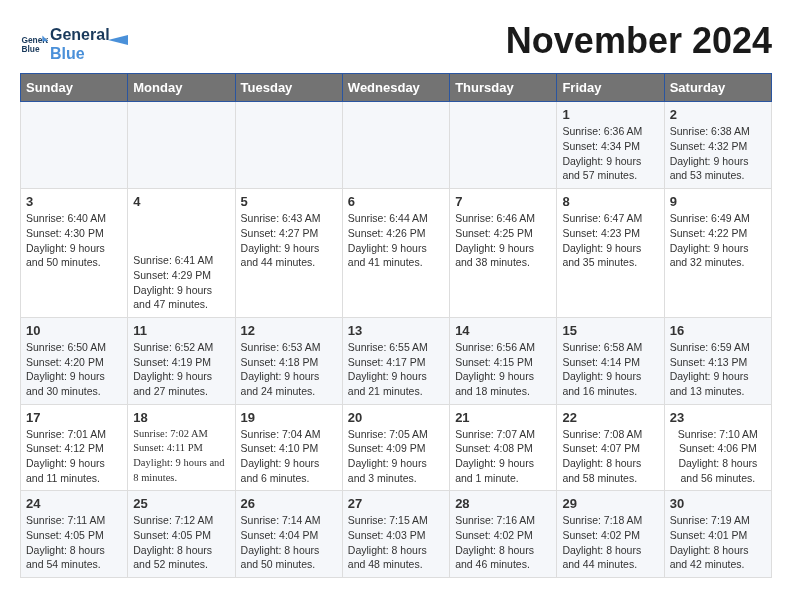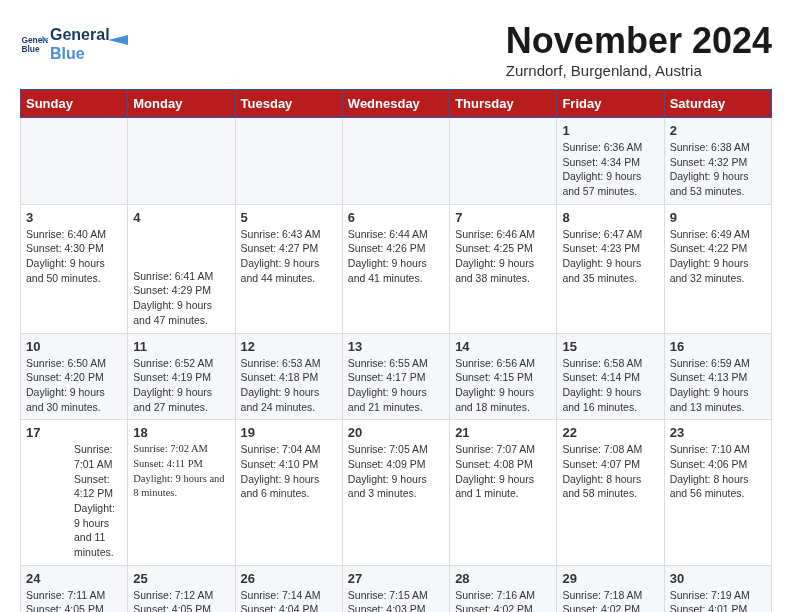--- a/index.html
+++ b/index.html
@@ -37,21 +37,21 @@
     .subtitle {
       font-size: 15px;
       color: #333;
     }
     table {
       width: 100%;
       border-collapse: collapse;
       table-layout: fixed;
     }
     thead th {
-      background-color: #b91c1c;
+      background-color: #737373;
       color: #fff;
       font-size: 13px;
       font-weight: bold;
       padding: 6px 5px;
       text-align: left;
       border: 1px solid #2a55a0;
     }
     tbody tr {
       border-bottom: 1px solid #ccc;
     }
@@ -96,21 +96,20 @@
     <div style="display:flex;flex-direction:column;line-height:1.2;">
       <span style="font-size:16px;font-weight:bold;color:#1a3a5c;">General</span>
       <span style="font-size:16px;font-weight:bold;color:#4a90d9;">Blue</span>
     </div>
     <svg width="20" height="20" viewBox="0 0 20 20" style="margin-left:-2px;margin-top:-8px;">
       <polygon points="0,10 20,5 20,15" fill="#4a90d9"></polygon>
     </svg>
   </div>
   <div class="title-block">
     <div class="month-title">November 2024</div>
-    <div class="subtitle">Zurndorf, Burgenland, Austria</div>
   </div>
 </div>
 
 <table>
   <thead>
     <tr>
     <th>Sunday</th>
         <th>Monday</th>
         <th>Tuesday</th>
         <th>Wednesday</th>
@@ -223,21 +222,21 @@
         <td>
           <span class="day-num">16</span>
           <div class="day-info" style="white-space: pre-line;">Sunrise: 6:59 AM
 Sunset: 4:13 PM
 Daylight: 9 hours and 13 minutes.</div>
         </td>
       </tr>
       <tr>
         <td>
           <span class="day-num">17</span>
-          <div class="day-info" style="white-space: pre-line; margin-left: 48px;">Sunrise: 7:01 AM
+          <div class="day-info" style="white-space: pre-line;">Sunrise: 7:01 AM
 Sunset: 4:12 PM
 Daylight: 9 hours and 11 minutes.</div>
         </td>
         <td>
           <span class="day-num">18</span>
           <div class="day-info" style="white-space: pre-line; font-family: Liberation Serif, serif;">Sunrise: 7:02 AM
 Sunset: 4:11 PM
 Daylight: 9 hours and 8 minutes.</div>
         </td>
         <td>
@@ -259,21 +258,21 @@
 Daylight: 9 hours and 1 minute.</div>
         </td>
         <td>
           <span class="day-num">22</span>
           <div class="day-info" style="white-space: pre-line;">Sunrise: 7:08 AM
 Sunset: 4:07 PM
 Daylight: 8 hours and 58 minutes.</div>
         </td>
         <td>
           <span class="day-num">23</span>
-          <div class="day-info" style="white-space: pre-line;">Sunrise: 7:10 AM
+          <div class="day-info" style="white-space: pre-line; text-align: center;">Sunrise: 7:10 AM
 Sunset: 4:06 PM
 Daylight: 8 hours and 56 minutes.</div>
         </td>
       </tr>
       <tr>
         <td>
           <span class="day-num">24</span>
           <div class="day-info" style="white-space: pre-line;">Sunrise: 7:11 AM
 Sunset: 4:05 PM
 Daylight: 8 hours and 54 minutes.</div>

